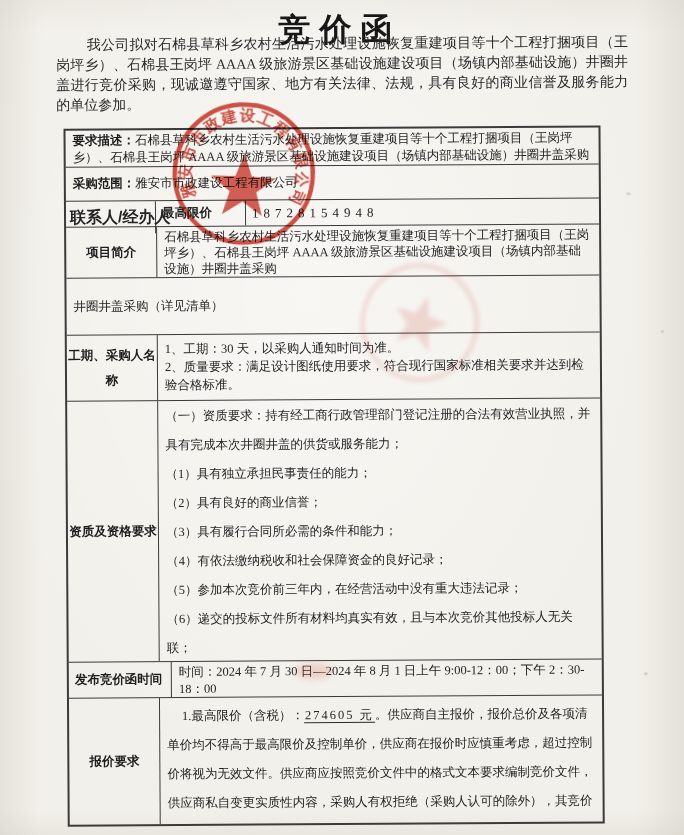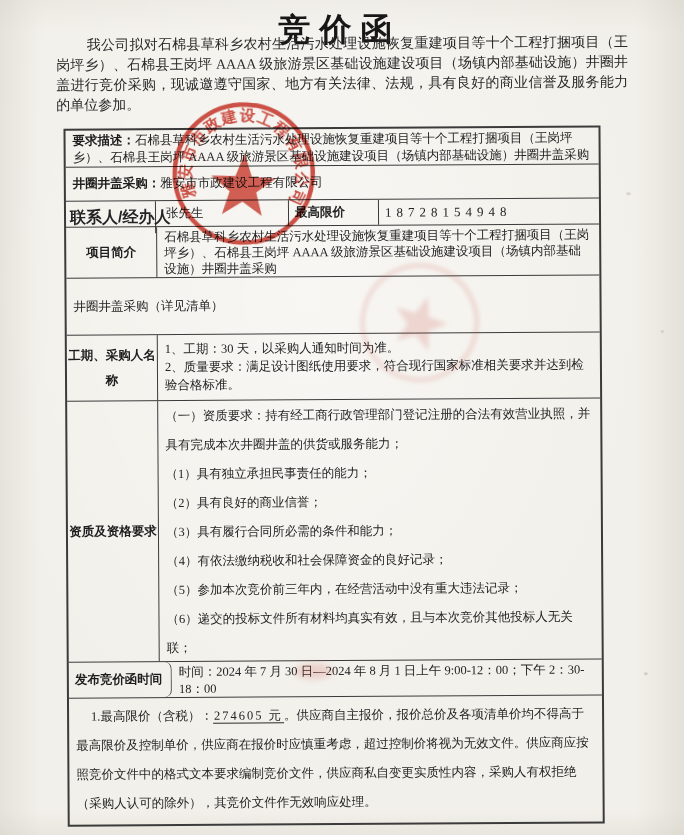--- a/index.html
+++ b/index.html
@@ -51,21 +51,21 @@
   .r3 .c-mlabel{flex:0 0 90px;width:90px;border-right:1.5px solid #3b3b3b;display:flex;align-items:center;
       font-family:"Liberation Sans","DejaVu Sans",sans-serif;font-weight:700;font-size:12.5px;padding:0 6px;box-sizing:border-box;}
   .r3 .c-phone{flex:1 1 auto;display:flex;align-items:center;padding:0 6px;letter-spacing:5px;font-size:13px;}
   .r4{height:51px;} .r4 .content-cell{line-height:16px;padding-top:2px;}
   .r5{height:57px;}
   .r5 .label-cell{line-height:26px;}
   .r5 .content-cell{display:flex;align-items:center;}
   .r6{height:66px;} .r6 .content-cell{line-height:18px;padding-top:5px;}
   .r7{height:261px;} .r7 .content-cell{line-height:29px;padding-top:1px;}
   .r8{height:36px;}
-  .r8 .label-cell{justify-content:flex-start;text-align:left;line-height:15px;padding:0 6px;border-radius:7px;}
+  .r8 .label-cell{justify-content:flex-start;text-align:left;line-height:15px;padding:0 6px;}
   .r8 .content-cell{line-height:17px;padding-top:2px;}
   .r9{height:127px;} .r9 .content-cell{line-height:29px;padding-top:4px;text-indent:1.2em;}
   .underline{border-bottom:1px solid #2c2c2c;letter-spacing:2px;padding:0 1px;}
   .seal{
     position:absolute;left:165px;top:93px;width:160px;height:160px;
     mix-blend-mode:multiply;opacity:.88;filter:blur(.4px);
     transform:rotate(3deg);pointer-events:none;
   }
   .seal-ghost{
     position:absolute;left:355px;top:258px;width:130px;height:130px;
@@ -95,28 +95,27 @@
     <div class="doc-table">
 
       <div class="row first r1">
         <div class="cell content-cell">
           <span class="inline-lbl">要求描述：</span><span>石棉县草科乡农村生活污水处理设施恢复重建项目等十个工程打捆项目（王岗坪乡）、石棉县王岗坪 AAAA 级旅游景区基础设施建设项目（场镇内部基础设施）井圈井盖采购</span>
         </div>
       </div>
 
       <div class="row r2">
         <div class="cell content-cell">
-          <span class="inline-lbl">井圈井盖采购：</span>
+          <span class="inline-lbl">采购范围：</span>
             <span>雅安市市政建设工程有限公司</span>
         </div>
       </div>
 
       <div class="row r3">
         <div class="c-label">联系人/经办人</div>
-        <div class="c-name">张先生</div>
         <div class="c-mlabel">最高限价</div>
         <div class="c-phone">18728154948</div>
       </div>
 
       <div class="row r4">
         <div class="label-cell">项目简介</div>
         <div class="cell content-cell">石棉县草科乡农村生活污水处理设施恢复重建项目等十个工程打捆项目（王岗坪乡）、石棉县王岗坪 AAAA 级旅游景区基础设施建设项目（场镇内部基础设施）井圈井盖采购</div>
       </div>
 
       <div class="row r5">
@@ -147,20 +146,21 @@
 
       <div class="row r8">
         <div class="label-cell">发布竞价函时间</div>
         <div class="cell content-cell">
           <div>时间：2024 年 7 月 30 日—2024 年 8 月 1 日上午 9:00-12：00；下午 2：30-18：00</div>
           <div>（北京时间）。</div>
         </div>
       </div>
 
       <div class="row r9">
+        <div class="label-cell">报价要求</div>
         <div class="cell content-cell">
           <span>1.最高限价（含税）：</span><span class="underline">274605 元</span><span>。供应商自主报价，报价总价及各项清单价均不得高于最高限价及控制单价，供应商在报价时应慎重考虑，超过控制价将视为无效文件。供应商应按照竞价文件中的格式文本要求编制竞价文件，供应商私自变更实质性内容，采购人有权拒绝（采购人认可的除外），其竞价文件作无效响应处理。</span>
         </div>
       </div>
 
     </div>
 
     <svg class="seal" viewBox="0 0 160 160">
       <circle cx="80" cy="80" r="69" fill="none" stroke="#c5392d" stroke-width="4.5"></circle>
       <polygon points="80,60 88.2,82.7 112.3,83.5 93.3,98.3 100,121.5 80,108 60,121.5 66.7,98.3 47.7,83.5 71.8,82.7" fill="#c5392d" opacity="0.92"></polygon>

